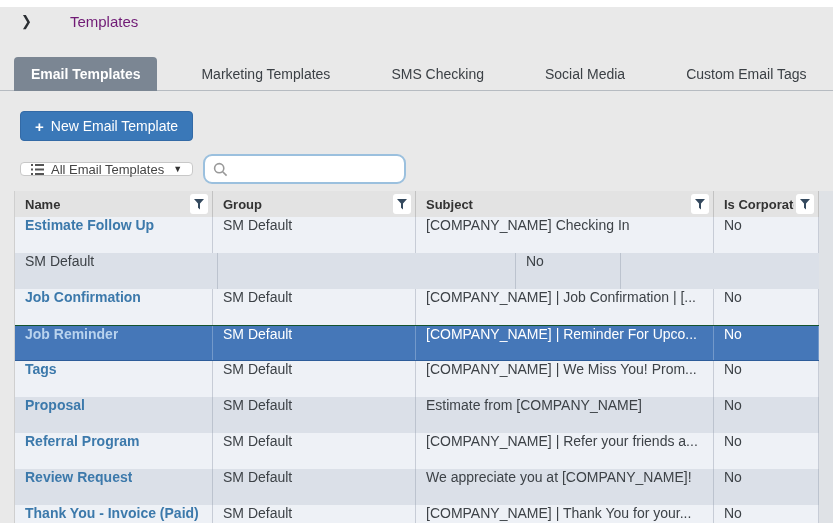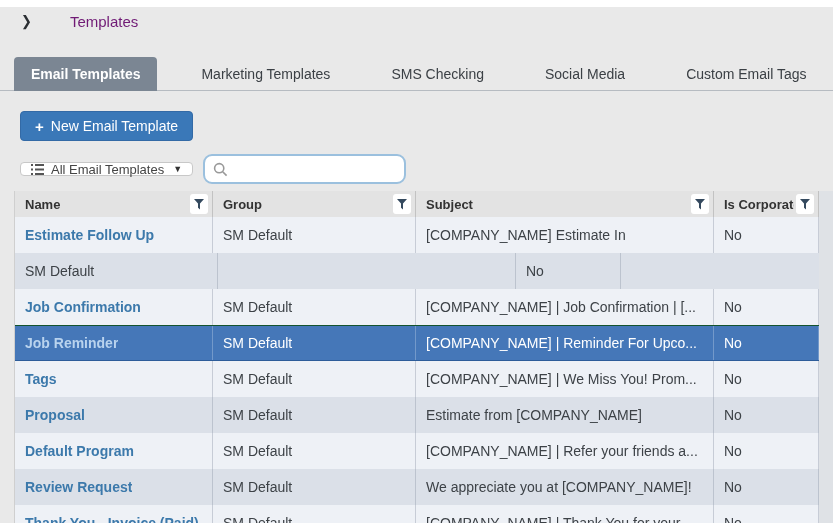--- a/index.html
+++ b/index.html
@@ -47,21 +47,21 @@
   .filter-btn{position:absolute;right:4px;top:3px;width:18px;height:20px;background:#fff;
     border:none;border-radius:3px;display:flex;align-items:center;justify-content:center;
     cursor:pointer;padding:0;}
   .c0{width:198px;} .c1{width:203px;} .c2{width:298px;align-items:center;} .c3{width:105px;}
 
   .row{display:flex;height:36px;cursor:pointer;}
   .row.odd{background:#eef1f6;}
   .row.even{background:#dbe0e8;}
   .row.selected{background:#4577b8;border-top:1px solid #14532d;border-bottom:1px solid #2d5c99;
     box-sizing:border-box;}
-  .cell{display:flex;align-items:center;box-sizing:border-box;padding:0 10px;
+  .cell{display:flex;align-items:flex-start;box-sizing:border-box;padding:0 10px;
     border-right:1px solid rgba(150,160,175,.45);white-space:nowrap;overflow:hidden;
     font-size:14px;color:#3d4247;}
   .row.selected .cell{color:#ffffff;border-right-color:rgba(255,255,255,.25);}
   .name-link{font-weight:bold;color:#3c79ab;cursor:pointer;white-space:nowrap;overflow:hidden;}
   .row.selected .name-link{color:#b9d3ee;}
 
   .right-strip{position:absolute;top:191px;left:819px;width:14px;height:332px;background:#dfe2e6;}
 </style>
 </head>
 <body>
@@ -146,21 +146,21 @@
             </svg>
           </button>
         </div>
       </div>
     <div class="tbody">
         <div class="row odd">
           <div class="cell c0">
             <span class="name-link">Estimate Follow Up</span>
           </div>
           <div class="cell c1">SM Default</div>
-          <div class="cell c2">[COMPANY_NAME] Estimate In</div>
+          <div class="cell c2">[COMPANY_NAME] Checking In</div>
           <div class="cell c3">No</div>
         </div>
         <div class="row even">
           <div class="cell c1">SM Default</div>
           <div class="cell c2"></div>
           <div class="cell c3">No</div>
         </div>
         <div class="row odd">
           <div class="cell c0">
             <span class="name-link">Job Confirmation</span>
@@ -188,21 +188,21 @@
         <div class="row even">
           <div class="cell c0">
             <span class="name-link">Proposal</span>
           </div>
           <div class="cell c1">SM Default</div>
           <div class="cell c2">Estimate from [COMPANY_NAME]</div>
           <div class="cell c3">No</div>
         </div>
         <div class="row odd">
           <div class="cell c0">
-            <span class="name-link">Default Program</span>
+            <span class="name-link">Referral Program</span>
           </div>
           <div class="cell c1">SM Default</div>
           <div class="cell c2">[COMPANY_NAME] | Refer your friends a...</div>
           <div class="cell c3">No</div>
         </div>
         <div class="row even">
           <div class="cell c0">
             <span class="name-link">Review Request</span>
           </div>
           <div class="cell c1">SM Default</div>

